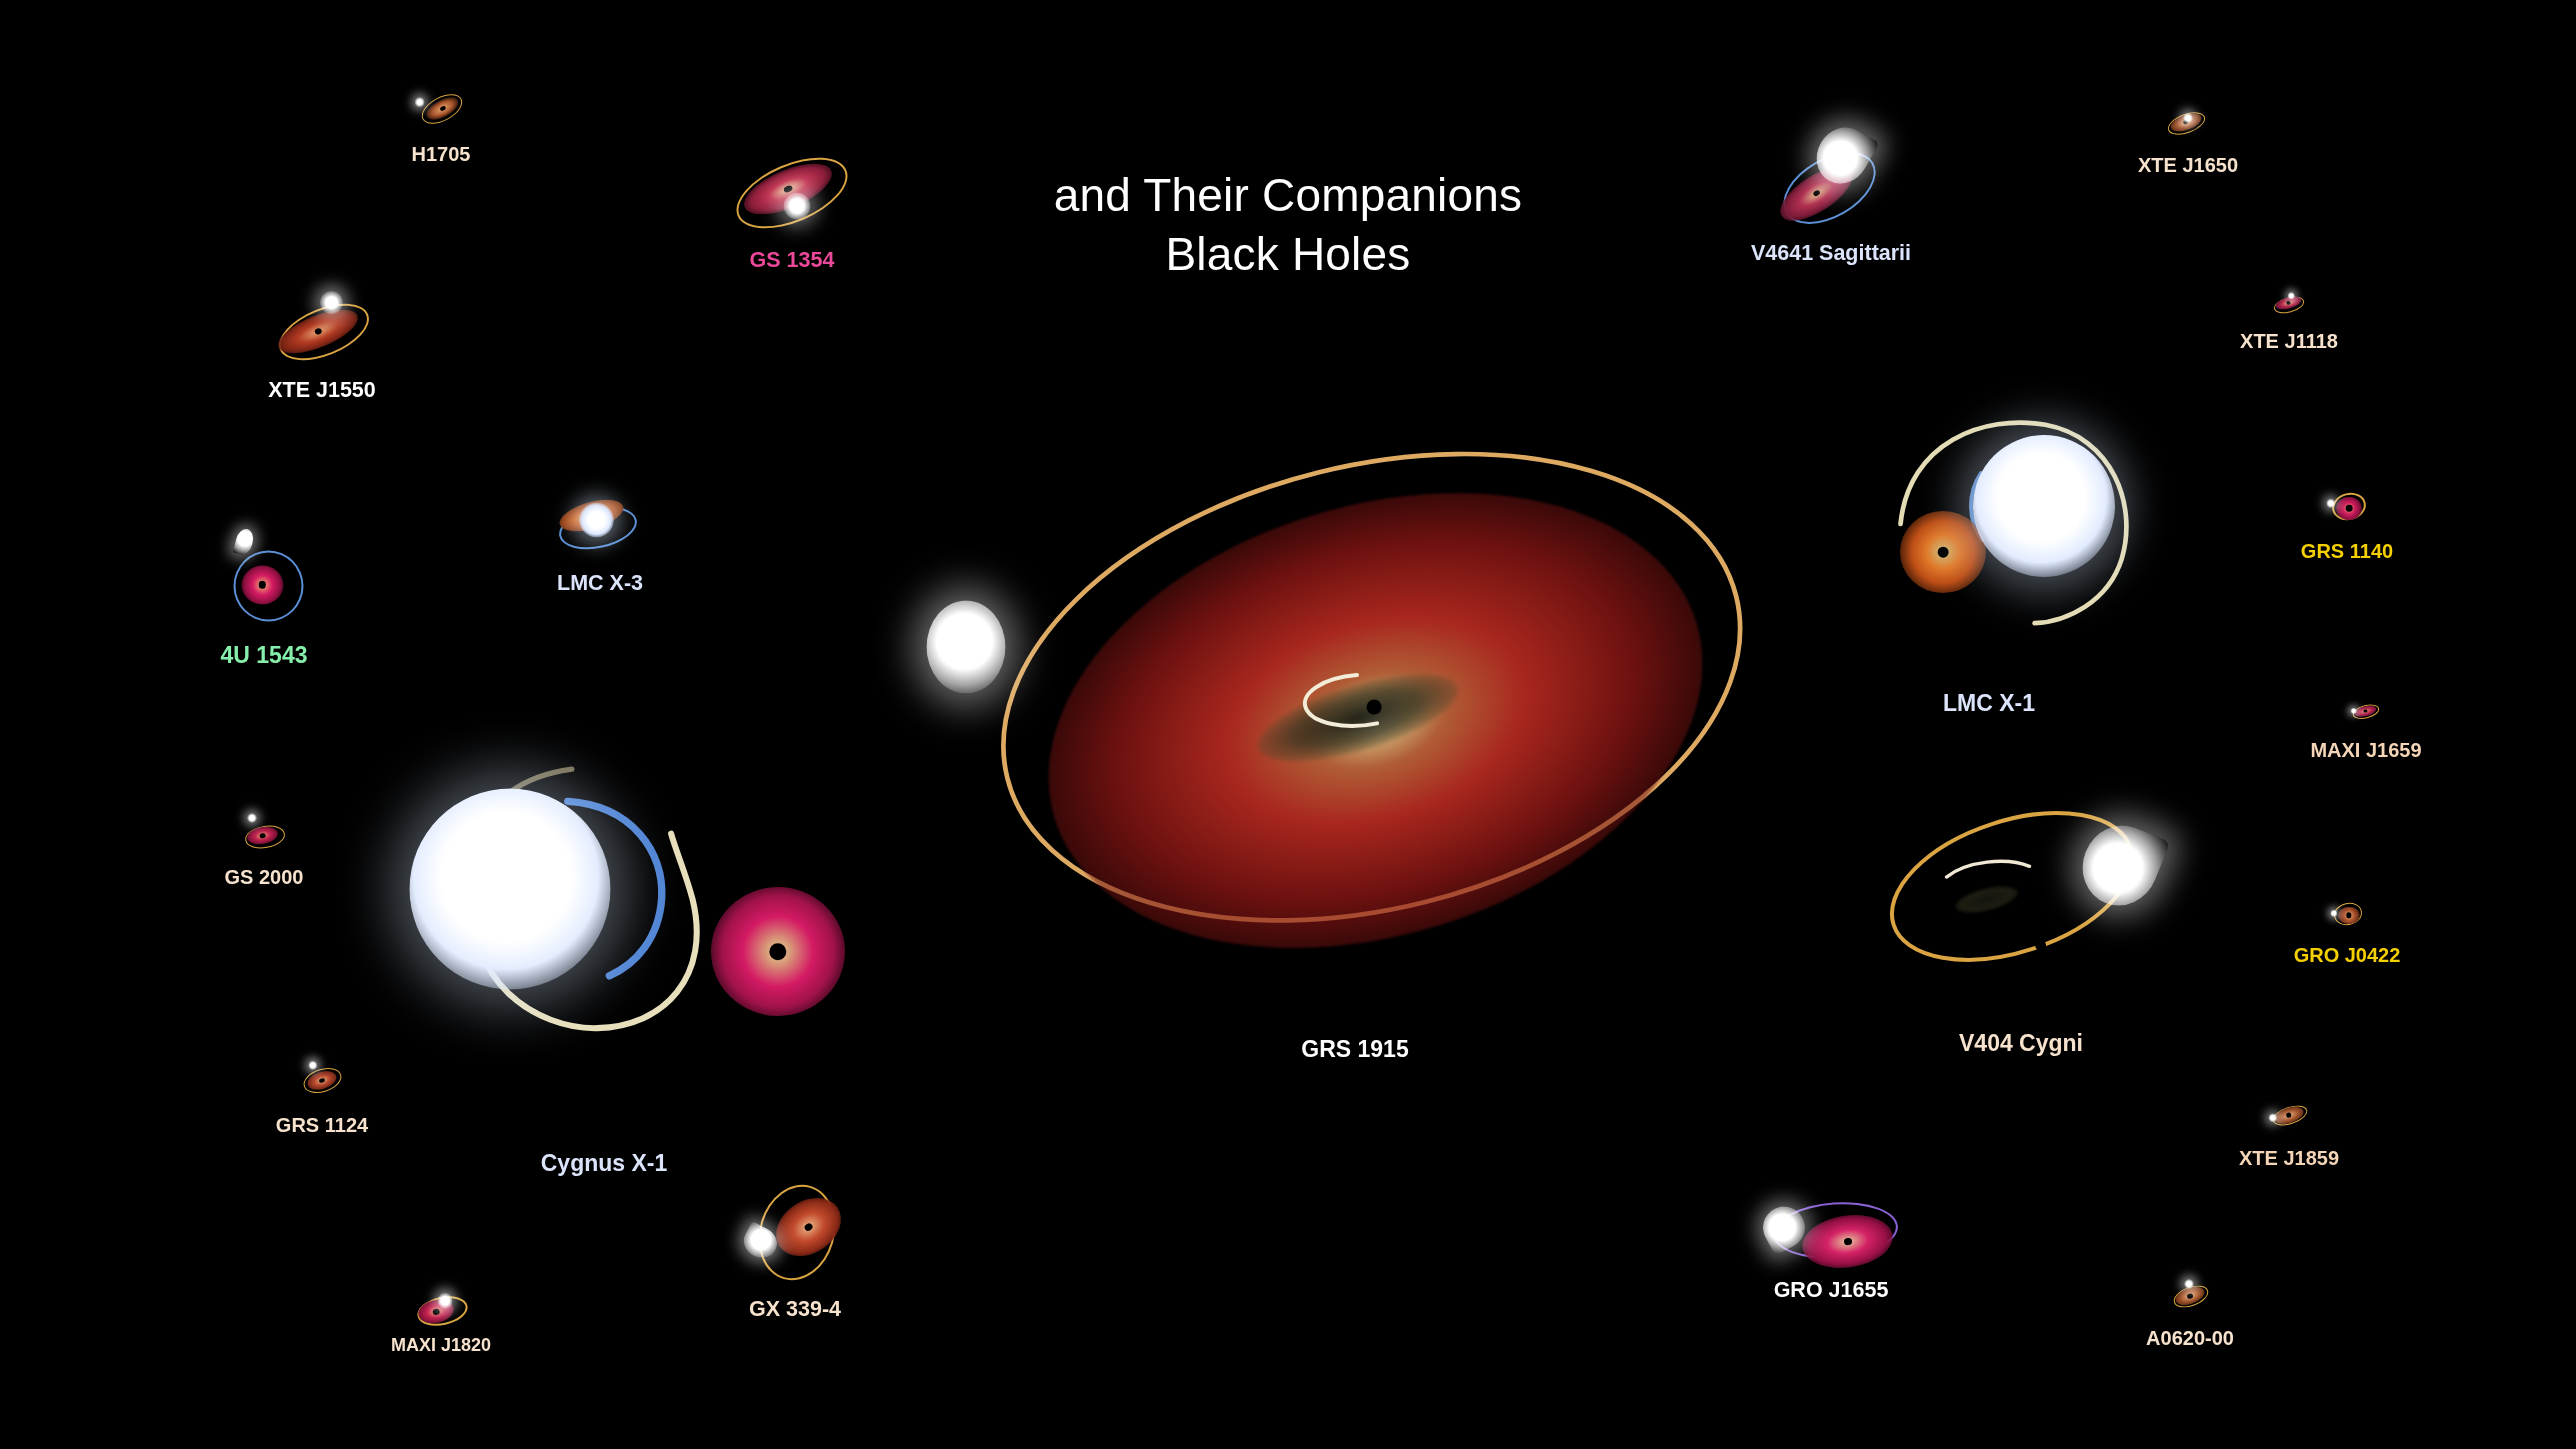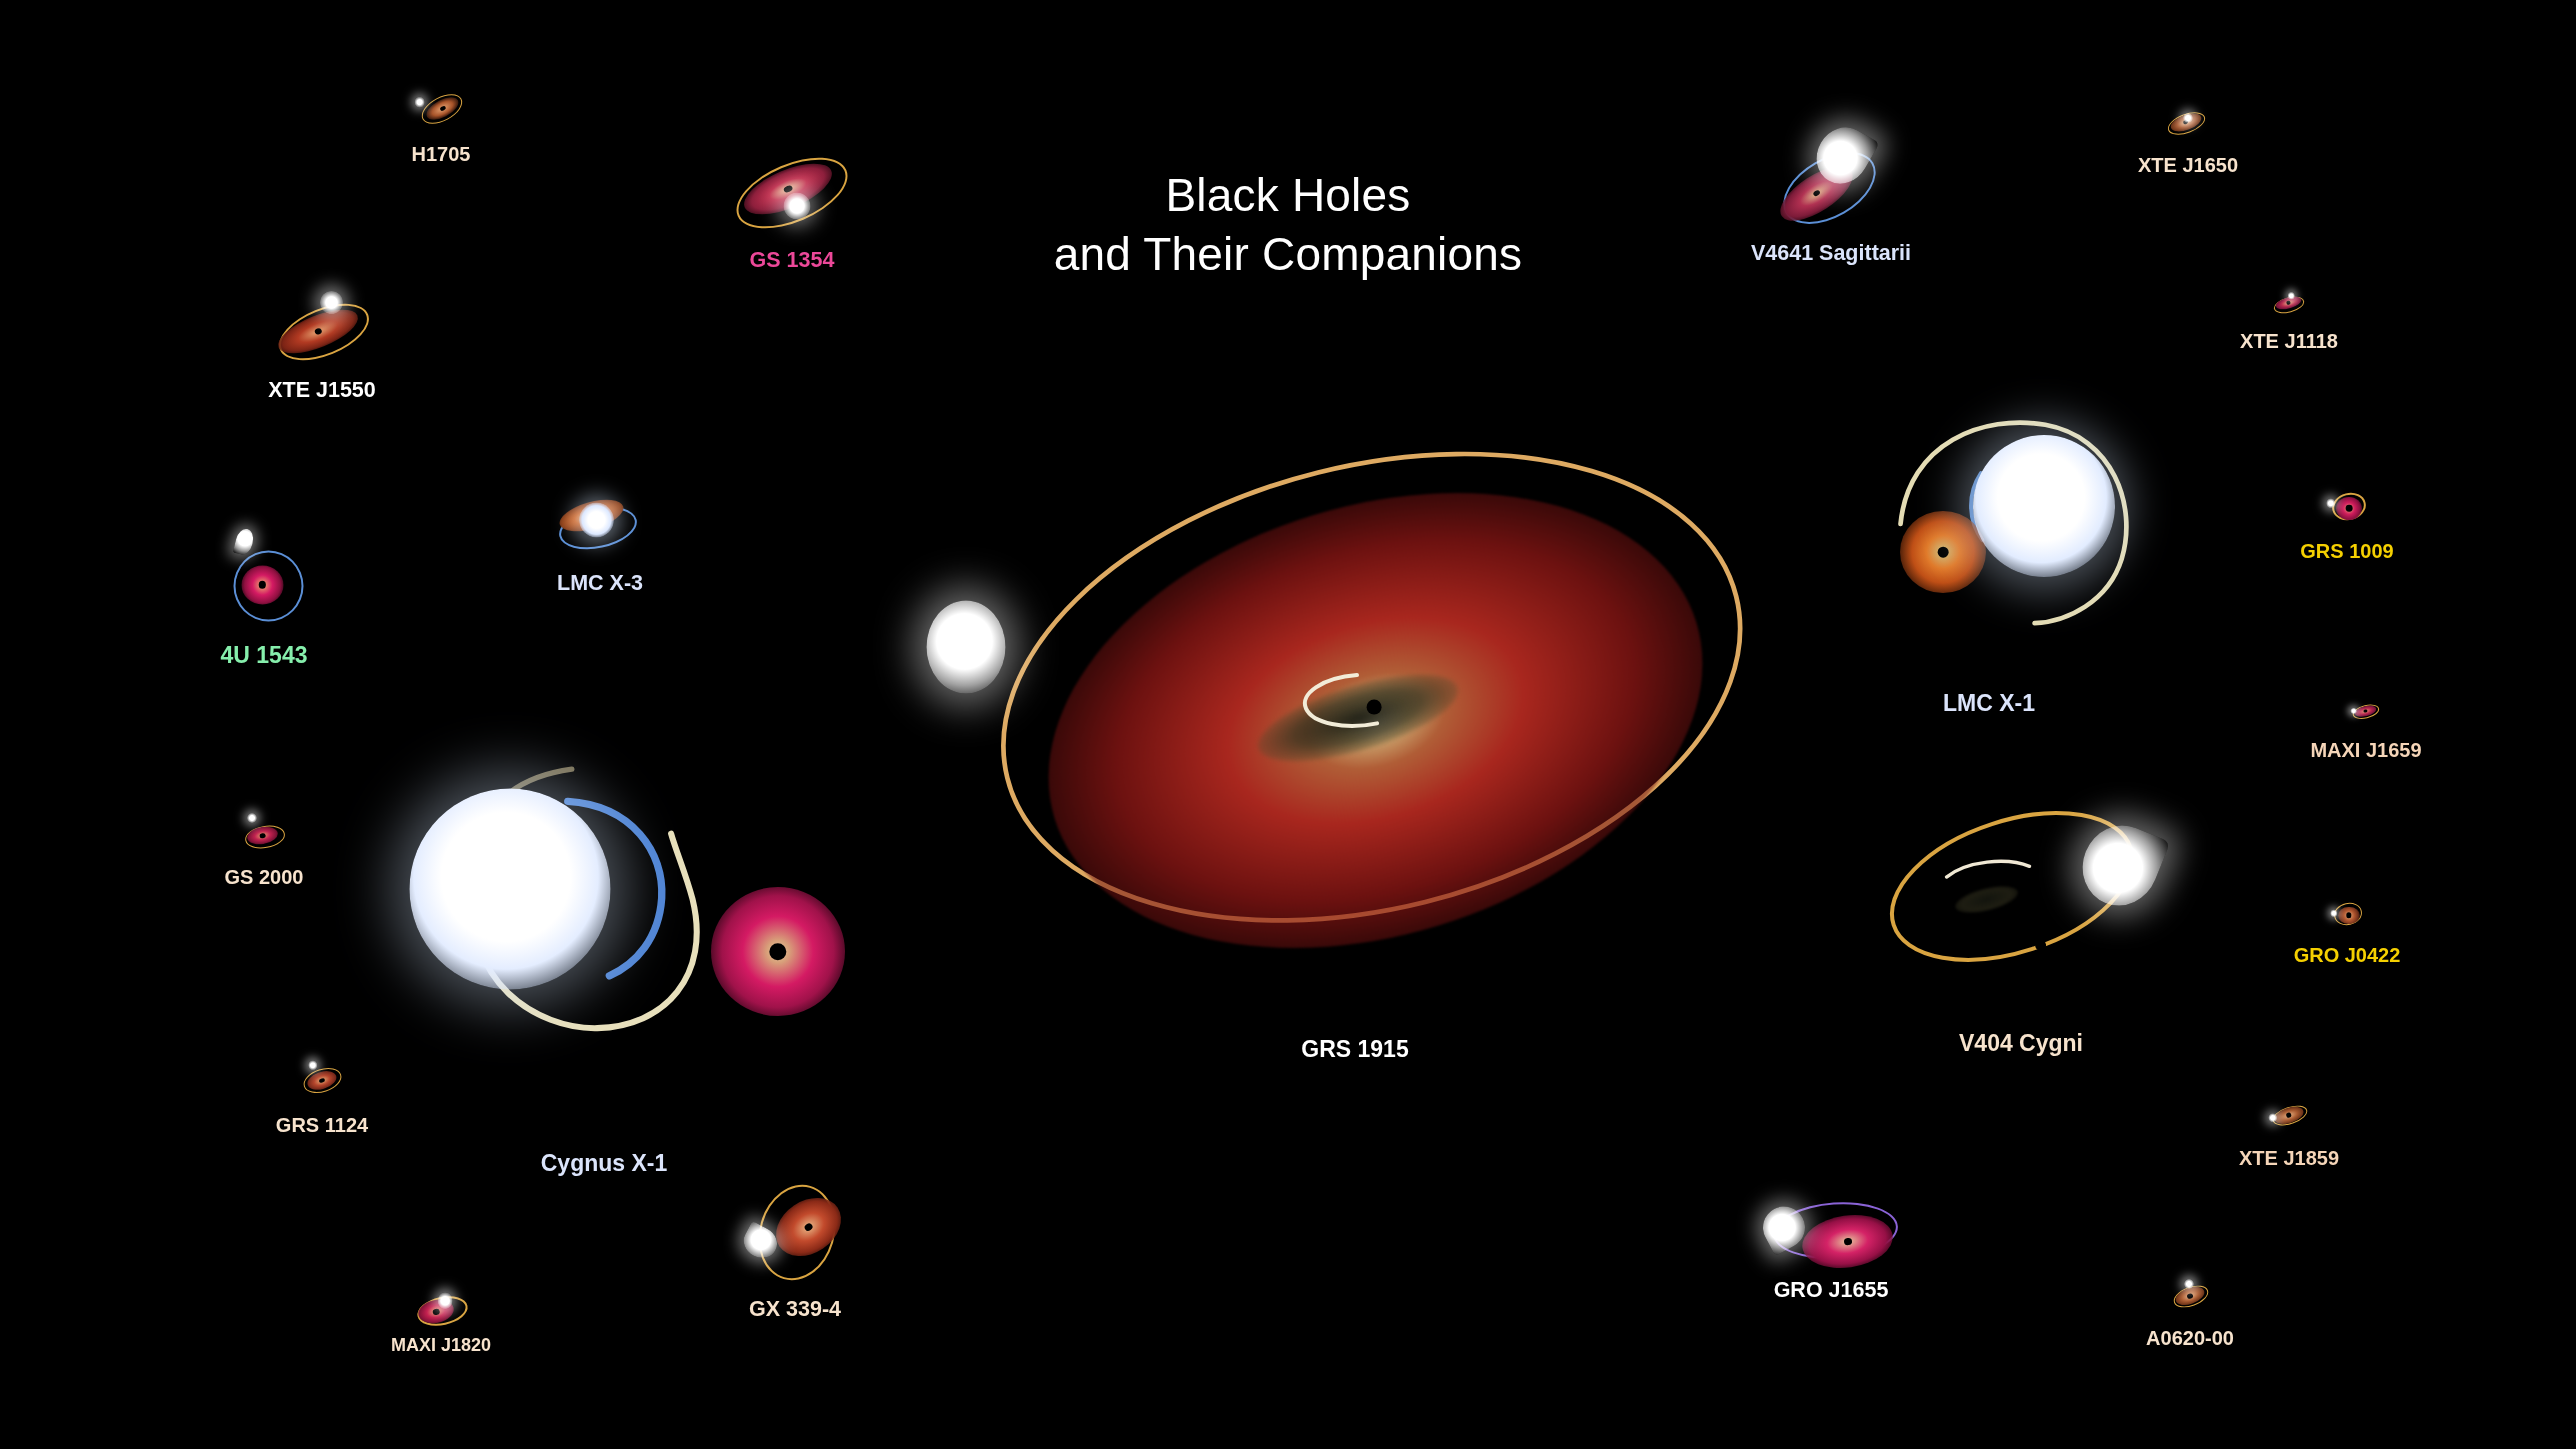--- a/index.html
+++ b/index.html
@@ -63,22 +63,22 @@
     content:""; position:absolute; right:0; top:0; width:62%; height:100%;
     background:#9e9e9e; border-radius:48% 50% 50% 52% / 50% 50% 50% 50%;
   }
 </style>
 </head>
 <body>
 
 <div id="stage">
 
   <div id="title">
+    <span class="ln">and Their Companions</span>
     <span class="ln">Black Holes</span>
-    <span class="ln">and Their Companions</span>
   </div>
 
   <div class="system" style="left:441px;top:109px;">
     <div class="sysart" style="width:54px;height:38px;">
       <div class="orbit" style="width:44px;height:24px;margin:-12px 0 0 -21px;border:1.7px solid #d9a441;transform:rotate(-28deg);"></div>
       <div class="disk" style="width:35px;height:17.4px;margin:-8.7px 0 0 -16px;transform:rotate(-28deg);
         background:radial-gradient(ellipse at 50% 50%, #e8a574 0%, #a8542a 45%, rgba(90,38,18,.55) 72%, rgba(0,0,0,0) 100%);">
         <div class="bh" style="width:6px;height:4.7px;"></div>
       </div>
       <div class="star" style="width:10.7px;height:10.7px;margin:-6.7px 0 0 -21.5px;background:radial-gradient(circle,#fff 35%,rgba(255,255,255,.55) 60%,rgba(255,255,255,0) 100%);box-shadow:0 0 9.4px 3.4px rgba(255,255,255,.5);"></div>
@@ -290,21 +290,21 @@
 
   <div class="system" style="left:2347px;top:506px;">
     <div class="sysart" style="width:54px;height:40px;">
       <div class="orbit" style="width:34px;height:27px;margin:-13.4px 0 0 -14.8px;border:2px solid #d9a441;transform:rotate(-14deg);"></div>
       <div class="disk" style="width:25.5px;height:23px;margin:-9.4px 0 0 -10.7px;
         background:radial-gradient(circle at 50% 50%, #e8a773 0%, #cf1c5c 34%, #8c1040 62%, rgba(52,8,24,.5) 84%, rgba(0,0,0,0) 100%);">
         <div class="bh" style="width:6.7px;height:6.7px;"></div>
       </div>
       <div class="star" style="width:9.4px;height:9.4px;margin:-2.7px 0 0 -16px;background:radial-gradient(circle,#fff 36%,rgba(255,255,255,.55) 62%,rgba(255,255,255,0) 100%);box-shadow:0 0 9.4px 3.4px rgba(255,255,255,.5);"></div>
     </div>
-    <div class="label" style="top:34px;color:#f5d000;font-size:20px;">GRS 1009</div>
+    <div class="label" style="top:34px;color:#f5d000;font-size:20px;">GRS 1140</div>
   </div>
 
   <div class="system" style="left:2366px;top:711px;">
     <div class="sysart" style="width:43px;height:29.5px;">
       <div class="orbit" style="width:27px;height:13.4px;margin:-5.4px 0 0 -13.4px;border:1.7px solid #d9a441;transform:rotate(-14deg);"></div>
       <div class="disk" style="width:21.5px;height:10px;margin:-4.7px 0 0 -11.4px;transform:rotate(-14deg);
         background:radial-gradient(ellipse at 50% 50%, #e5a179 0%, #b8254c 38%, #73123a 66%, rgba(40,8,20,.5) 86%, rgba(0,0,0,0) 100%);">
         <div class="bh" style="width:4px;height:3.4px;"></div>
       </div>
       <div class="star" style="width:6.7px;height:6.7px;margin:0px 0 0 -12.7px;background:radial-gradient(circle,#fff 36%,rgba(255,255,255,.55) 62%,rgba(255,255,255,0) 100%);box-shadow:0 0 6.7px 2.7px rgba(255,255,255,.5);"></div>

